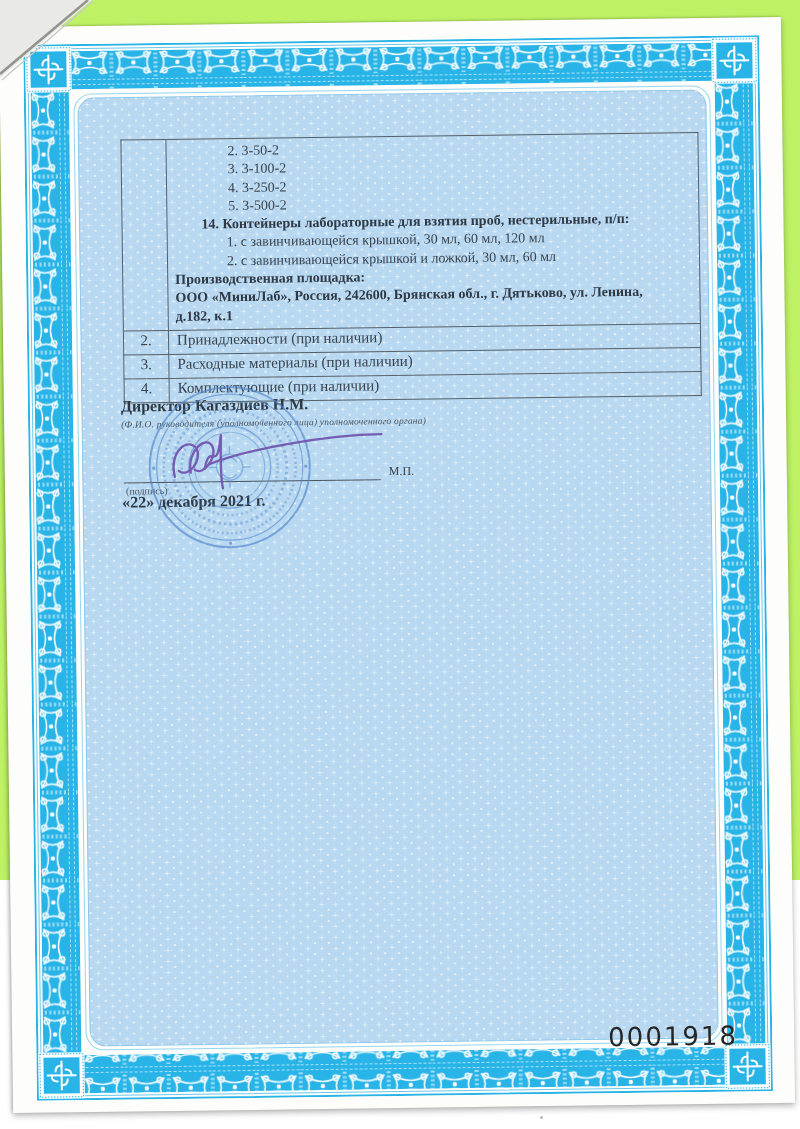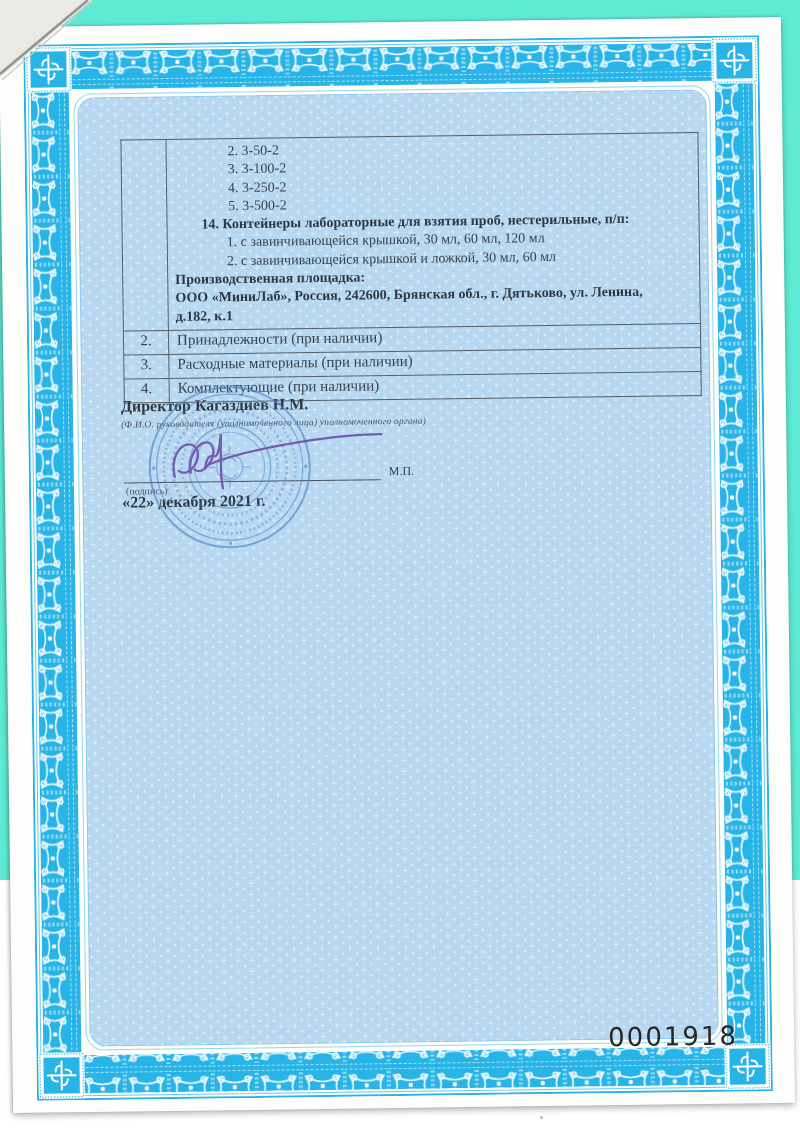--- a/index.html
+++ b/index.html
@@ -2,21 +2,21 @@
 <html><head>
 <meta charset="utf-8">
 <style>
   html,body{margin:0;padding:0;}
   body{
     width:800px;height:1129px;
     background:linear-gradient(180deg,#f5f5f2 0%,#efefec 60%,#ececе9 100%);
     font-family:"Liberation Serif", serif;
     overflow:hidden;
   }
-  .scan{position:relative;width:800px;height:880px;background:#5eead4;}
+  .scan{position:relative;width:800px;height:880px;background:#bef264;}
   .paper{
     position:absolute;left:6px;top:22px;width:782px;height:1086px;
     background:#fdfdfb;
     transform:rotate(-0.75deg);
     transform-origin:50% 50%;
     box-shadow:0 3px 6px rgba(0,0,0,0.28), -2px 0 3px rgba(0,0,0,0.12), 0 -1px 2px rgba(0,0,0,0.10);
   }
   .frame-svg{position:absolute;left:24px;top:18px;width:736px;height:1056px;z-index:1;}
   .content{position:absolute;left:0;top:0;width:100%;height:100%;z-index:2;color:#39434f;}
 

